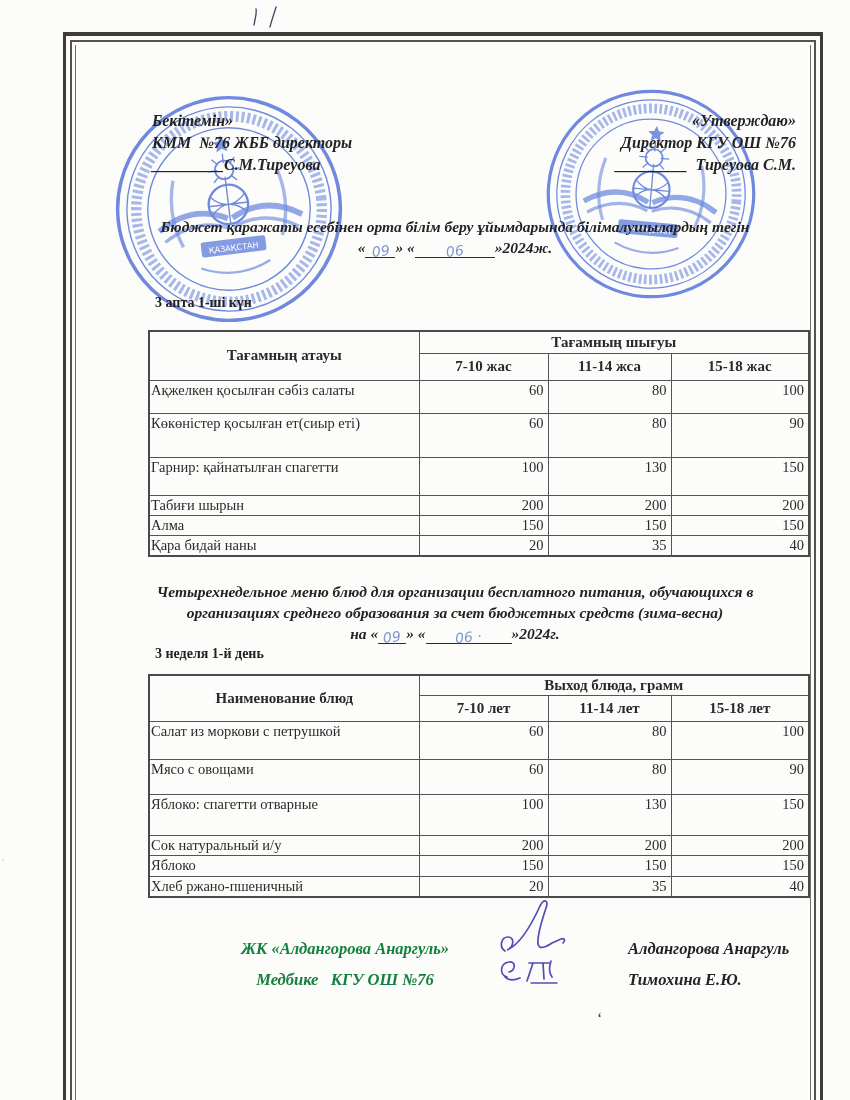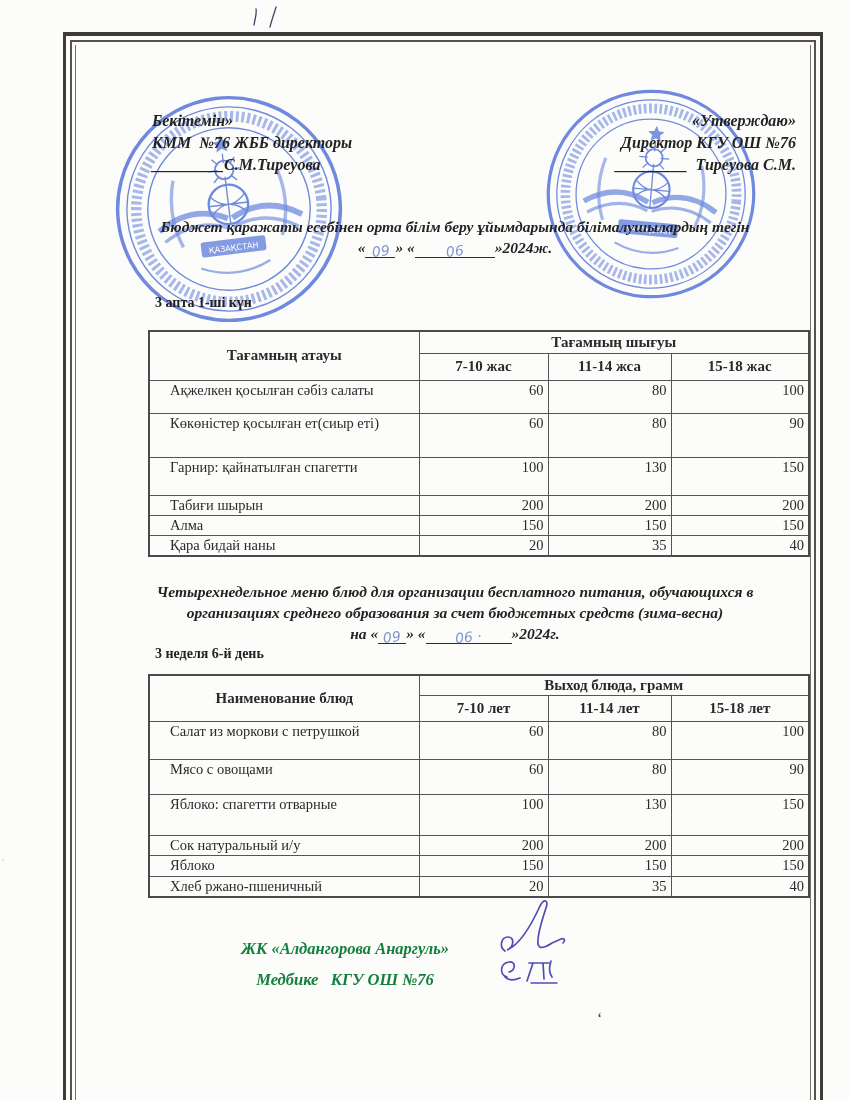--- a/index.html
+++ b/index.html
@@ -34,21 +34,21 @@
       font-size:14px;display:inline-block;transform:rotate(-7deg);}
   .week-label{font-size:14px;font-weight:bold;color:#232323;}
   .label-kk{left:155px;top:295px;}
   .label-ru{left:155px;top:646px;}
   
   .menu-table{position:absolute;z-index:2;left:148px;width:660px;border-collapse:collapse;
     table-layout:fixed;font-size:14.5px;color:#2a2a2a;border:2px solid #4a4a4a;}
   .t1{top:330px;} .t2{top:674px;}
   .menu-table td{border:1.2px solid #545454;vertical-align:top;padding:1px 4px;}
   .menu-table .th{font-weight:bold;text-align:center;vertical-align:middle;font-size:15px;padding:1px 2px;}
-  .menu-table .name{padding-left:20px;}
+  .menu-table .name{padding-left:1px;}
   .menu-table .val{text-align:right;}
   .c-name{width:270px;} .c-a1{width:129px;} .c-a2{width:123px;} .c-a3{width:138px;}
   .t1 .hdr1{height:22px;padding-left:44px;} .t1 .hdr2{height:27px;}
   .t1 .r1{height:33px;} .t1 .r2{height:44px;} .t1 .r3{height:38px;}
   .t1 .r4{height:20px;} .t1 .r5{height:20px;} .t1 .r6{height:19px;}
   .t2 .hdr1{height:20px;} .t2 .hdr2{height:26px;}
   .t2 .r1{height:38px;} .t2 .r2{height:35px;} .t2 .r3{height:41px;}
   .t2 .r4{height:19px;} .t2 .r5{height:21px;} .t2 .r6{height:19px;}
   
   .footer-org{left:180px;top:933px;width:330px;text-align:center;
@@ -186,21 +186,21 @@
     </table>
 
   <div class="z doc-title title-ru">
     <div>Четырехнедельное меню блюд для организации бесплатного питания, обучающихся в</div>
     <div>организациях среднего образования за счет бюджетных средств (зима-весна)</div>
     <div>
       <span>на «</span><span class="uline w26"><span class="hw">09</span></span><span>» «</span><span class="uline w86"><span class="hw">06 ·</span></span><span>»2024г.</span>
     </div>
   </div>
 
-  <div class="z week-label label-ru">3 неделя 6-й день</div>
+  <div class="z week-label label-ru">3 неделя 1-й день</div>
   <table class="menu-table t2">
     <colgroup>
         <col class="c-name">
         <col class="c-a1">
         <col class="c-a2">
         <col class="c-a3">
       </colgroup>
     <tbody>
         <tr class="hdr1">
       <td rowspan="2" class="th">Наименование блюд</td>
@@ -255,20 +255,24 @@
     <div class="pre">Медбике   КГУ ОШ №76</div>
   </div>
   <svg class="signatures" width="120" height="100" viewBox="0 0 120 100">
     <g fill="none" stroke="#524cb8" stroke-width="1.7" stroke-linecap="round">
       <path d="M10,58 c-6,-4 -4,-14 3,-14 c7,0 6,10 -1,13 c10,-4 22,-20 33,-44 c4,-8 9,-6 6,2 c-4,12 -9,28 -8,36 c1,6 8,3 14,-1 l9,-4 c3,-1 5,1 2,4"></path>
       <path d="M12,84 c-8,-2 -7,-14 2,-15 c7,-1 7,8 0,10 m-4,5 c4,4 10,3 15,1"></path>
       <path d="M38,70 l-6,18 M34,70 h20 M48,70 l1,16 M56,68 c-2,6 -2,12 1,16"></path>
       <path d="M36,90 h26" stroke-width="1.4"></path>
     </g>
   </svg>
+  <div class="z footer-names">
+    <div class="pre">Алдангорова Анаргуль</div>
+    <div class="pre">Тимохина Е.Ю.</div>
+  </div>
 
   <svg class="pen-top" width="36" height="24" viewBox="0 0 36 24">
     <g fill="none" stroke="#3d4468" stroke-width="1.3" stroke-linecap="round">
       <path d="M6,20 C7,14 9,8 8,4"></path>
       <path d="M22,22 C24,14 27,6 28,2"></path>
     </g>
   </svg>
   <div class="mark-bottom">‘</div>
   <div class="mark-left">·</div>
 

